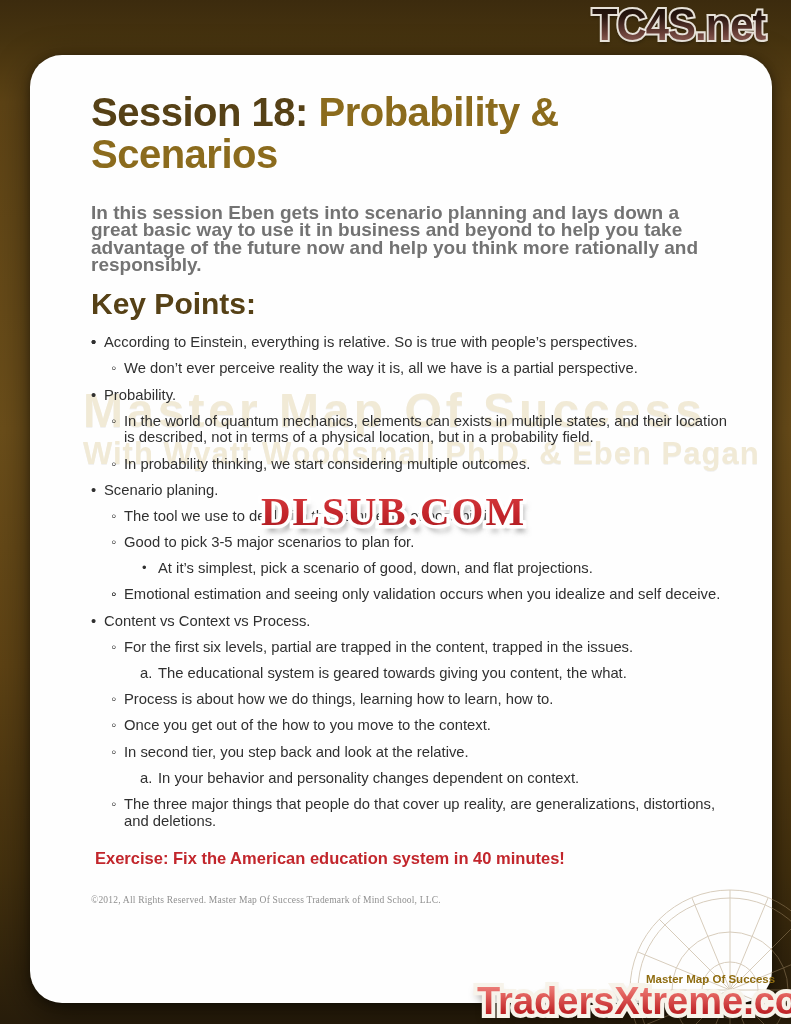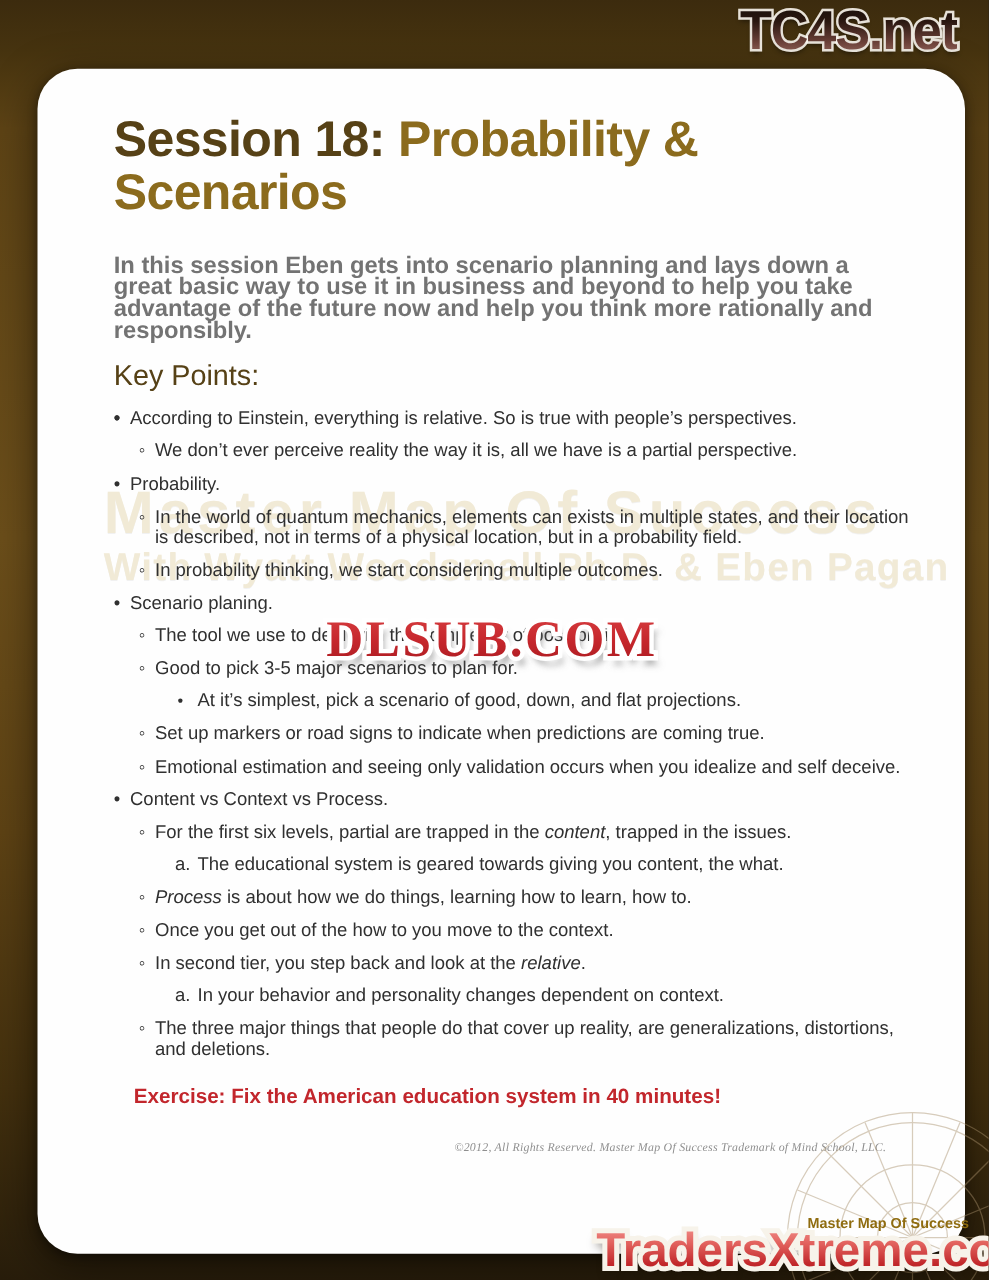--- a/index.html
+++ b/index.html
@@ -22,31 +22,31 @@
   }
   .wm{position:absolute;color:var(--cream);font-weight:bold;white-space:nowrap;z-index:1;
       text-shadow:0 1px 0 rgba(0,0,0,.05);}
   .wm1{left:53px;top:328px;font-size:48px;letter-spacing:4px;}
   .wm2{left:53px;top:381px;font-size:31px;letter-spacing:1px;}
   .content{position:relative;z-index:2;padding:36px 0 0 61px;width:620px;}
   h1{margin:0;font-size:40px;line-height:42px;letter-spacing:-.5px;font-weight:bold;}
   h1 .t-dark{color:var(--title-dark);text-align:center;}
   h1 .t-gold{color:var(--title-gold);}
   .intro{margin:29px 0 0;font-size:19px;line-height:17.3px;font-weight:bold;color:#737373;width:618px;}
-  h2{margin:14px 0 13px;font-size:23px;font-weight:normal;color:var(--title-dark);}
+  h2{margin:14px 0 13px;font-size:30px;font-weight:bold;color:var(--title-dark);}
   .li{position:relative;margin:0 0 9.6px;font-size:14.8px;line-height:16.6px;color:var(--body-ink);width:612px;}
   .li .marker{position:absolute;top:0;}
   .li.b1{padding-left:13px;} .li.b1 .marker{left:0;}
   .li.b2{padding-left:33px;} .li.b2 .marker{left:20px;}
   .li.b3{padding-left:67px;} .li.b3 .marker{left:51px;font-size:13px;}
   .li.a{padding-left:67px;}  .li.a .marker{left:49px;}
-  .it{font-style:italic;}
-  .exercise{margin:20px 16px 0;font-size:16.5px;font-weight:bold;color:var(--exercise-red);}
-  .footer{margin:27px 0 15px;width:618px;text-align:right;font-family:"Liberation Serif",serif;
-          font-size:9.5px;color:#8f8f8f;letter-spacing:.2px;font-style:italic;}
+  .it{}
+  .exercise{margin:20px 4px 0;font-size:16.5px;font-weight:bold;color:var(--exercise-red);}
+  .footer{margin:27px 0 15px;width:618px;text-align:left;font-family:"Liberation Serif",serif;
+          font-size:9.5px;color:#8f8f8f;letter-spacing:.2px;}
   
   .layered{position:relative;display:inline-block;white-space:nowrap;}
   .layered .back{position:absolute;left:0;top:0;}
   .layered .front{position:relative;}
   
   .tc4s{position:absolute;left:592px;top:0px;z-index:6;font-size:44px;font-weight:bold;
         letter-spacing:-1px;transform:scaleX(.95);transform-origin:left top;}
   .tc4s .back{-webkit-text-stroke:4px rgba(250,245,238,.9);text-shadow:0 3px 4px rgba(0,0,0,.45);color:#2a1710;}
   .tc4s .front{background:linear-gradient(180deg,#140d08 0%,#2a1710 35%,#6d423a 70%,#a4766b 100%);
         -webkit-background-clip:text;background-clip:text;color:transparent;}
@@ -87,21 +87,21 @@
           <div class="li b1"><span class="marker">•</span></div>
           <div class="li b1"><span class="marker">•</span><span class="txt"><span>According to Einstein, everything is relative. So is true with people’s perspectives.</span></span></div>
           <div class="li b2"><span class="marker">◦</span><span class="txt"><span>We don’t ever perceive reality the way it is, all we have is a partial perspective.</span></span></div>
           <div class="li b1"><span class="marker">•</span><span class="txt"><span>Probability.</span></span></div>
           <div class="li b2"><span class="marker">◦</span><span class="txt"><span>In the world of quantum mechanics, elements can exists in multiple states, and their location is described, not in terms of a physical location, but in a probability field.</span></span></div>
           <div class="li b2"><span class="marker">◦</span><span class="txt"><span>In probability thinking, we start considering multiple outcomes.</span></span></div>
           <div class="li b1"><span class="marker">•</span><span class="txt"><span>Scenario planing.</span></span></div>
           <div class="li b2"><span class="marker">◦</span><span class="txt"><span>The tool we use to deal with the complexity of possibilities.</span></span></div>
           <div class="li b2"><span class="marker">◦</span><span class="txt"><span>Good to pick 3-5 major scenarios to plan for.</span></span></div>
           <div class="li b3"><span class="marker">•</span><span class="txt"><span>At it’s simplest, pick a scenario of good, down, and flat projections.</span></span></div>
-          <div class="li b2"><span class="marker">◦</span><span class="txt"><span>Set up markers or road signs to indicate when predictions are coming true.</span></span></div>
+          <div class="li b2"><span class="marker">◦</span></div>
           <div class="li b2"><span class="marker">◦</span><span class="txt"><span>Emotional estimation and seeing only validation occurs when you idealize and self deceive.</span></span></div>
           <div class="li b1"><span class="marker">•</span><span class="txt"><span>Content vs Context vs Process.</span></span></div>
           <div class="li b2"><span class="marker">◦</span><span class="txt"><span>For the first six levels, partial are trapped in the </span><span class="it">content</span><span>, trapped in the issues.</span></span></div>
           <div class="li a"><span class="marker">a.</span><span class="txt"><span>The educational system is geared towards giving you content, the what.</span></span></div>
           <div class="li b2"><span class="marker">◦</span><span class="txt"><span class="it">Process</span><span> is about how we do things, learning how to learn, how to.</span></span></div>
           <div class="li b2"><span class="marker">◦</span><span class="txt"><span>Once you get out of the how to you move to the context.</span></span></div>
           <div class="li b2"><span class="marker">◦</span><span class="txt"><span>In second tier, you step back and look at the </span><span class="it">relative</span><span>.</span></span></div>
           <div class="li a"><span class="marker">a.</span><span class="txt"><span>In your behavior and personality changes dependent on context.</span></span></div>
           <div class="li b2"><span class="marker">◦</span><span class="txt"><span>The three major things that people do that cover up reality, are generalizations, distortions, and deletions.</span></span></div>
         </div>

